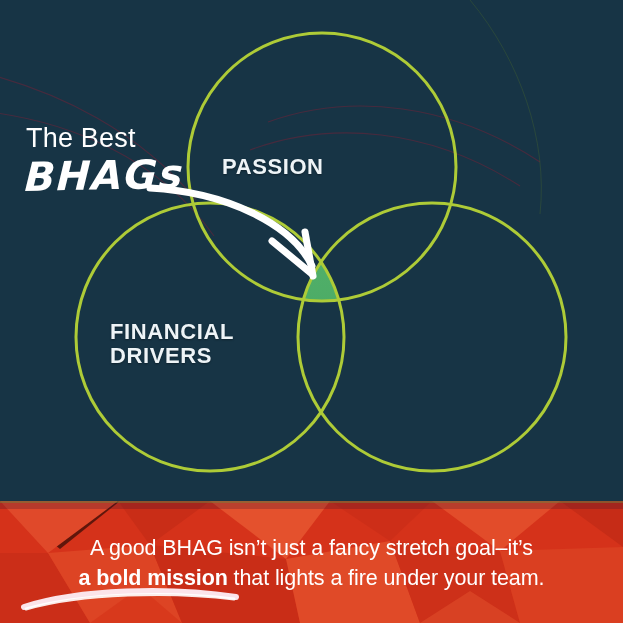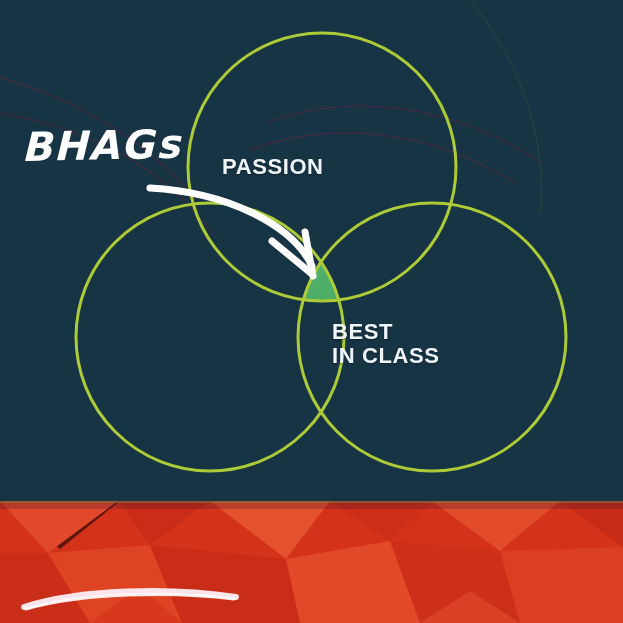--- a/index.html
+++ b/index.html
@@ -131,24 +131,25 @@
 
       <g>
         <path d="M150,188 C226,192 292,224 312,266" fill="none" stroke="#ffffff" stroke-width="7" stroke-linecap="round"></path>
         <path d="M268,240 L313,277 L307,231 Z" fill="none" stroke="#ffffff" stroke-width="7" stroke-linejoin="round" stroke-linecap="round" transform="rotate(6 300 258)" opacity="0"></path>
         <path d="M272,241 L312,274" stroke="#ffffff" stroke-width="7" stroke-linecap="round" fill="none"></path>
         <path d="M305,232 L313,276" stroke="#ffffff" stroke-width="7" stroke-linecap="round" fill="none"></path>
       </g>
     </svg>
 
     <div class="venn-label" id="label-passion">PASSION</div>
-    <div class="venn-label" id="label-best">BEST
-IN CLASS</div>
+    <div class="venn-label" id="label-financial">FINANCIAL
+DRIVERS</div>
 
     <div id="callout">
+      <div id="callout-line1">The Best</div>
       <div id="callout-line2">BHAGs</div>
     </div>
   </div>
 
   <div id="banner">
     <svg id="banner-poly" viewBox="0 0 623 122" preserveAspectRatio="none">
       <rect x="0" y="0" width="623" height="122" fill="#d5321a"></rect>
       <g opacity="0.55">
         <polygon points="0,0 120,0 60,48" fill="#e2destroy"></polygon>
       </g>
@@ -167,19 +168,25 @@
         <polygon points="500,50 623,46 623,122 520,122" fill="#da3f21"></polygon>
         <polygon points="90,122 182,122 140,86" fill="#d63519" opacity="0.7"></polygon>
         <polygon points="420,122 520,122 470,90" fill="#e04c2a" opacity="0.6"></polygon>
       </g>
       <g opacity="0.25">
         <polygon points="0,0 623,0 623,8 0,8" fill="#3a1030"></polygon>
       </g>
     </svg>
     <div id="banner-topline"></div>
 
+    <div id="caption">
+      <div>A good BHAG isn’t just a fancy stretch goal–it’s</div>
+      <div>
+        <span class="bold">a bold mission</span><span> that lights a fire under your team.</span>
+      </div>
+    </div>
 
     <svg id="swoosh" viewBox="0 0 260 28">
       <path d="M4,20 C60,2 150,0 216,10" fill="none" stroke="#fbe4ea" stroke-width="6" stroke-linecap="round"></path>
       <path d="M6,22 C62,6 152,4 214,12" fill="none" stroke="#ffffff" stroke-width="3" stroke-linecap="round" opacity=".9"></path>
     </svg>
   </div>
 </div>
 
 </body></html>

